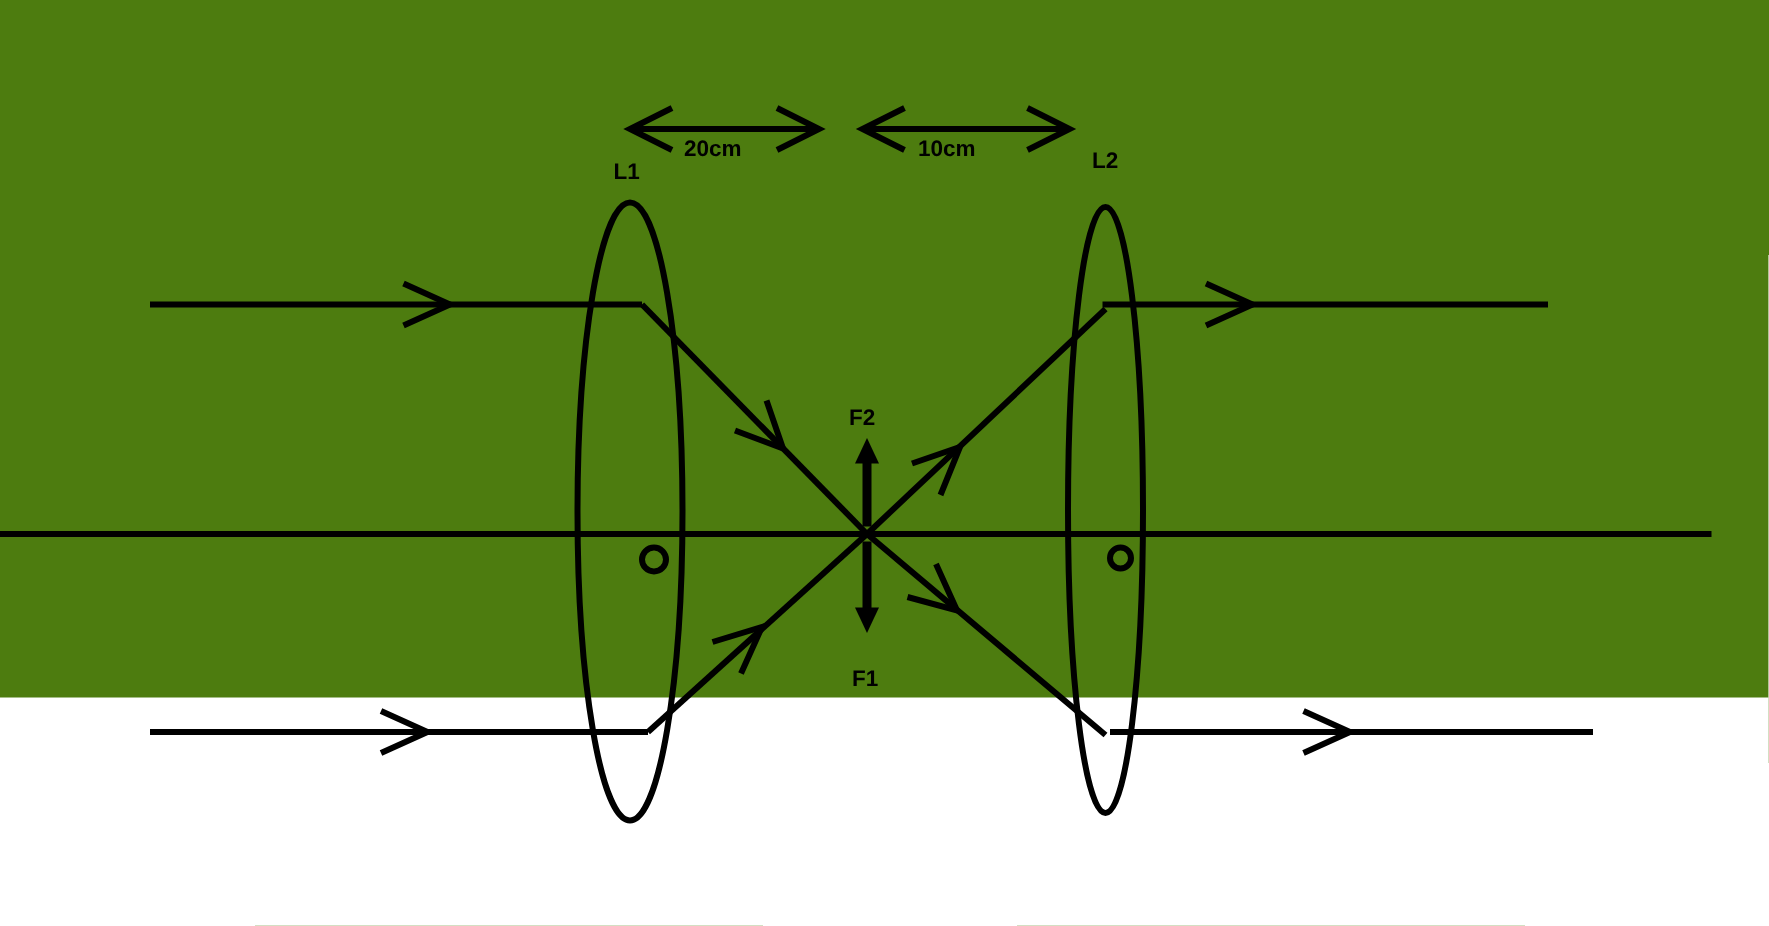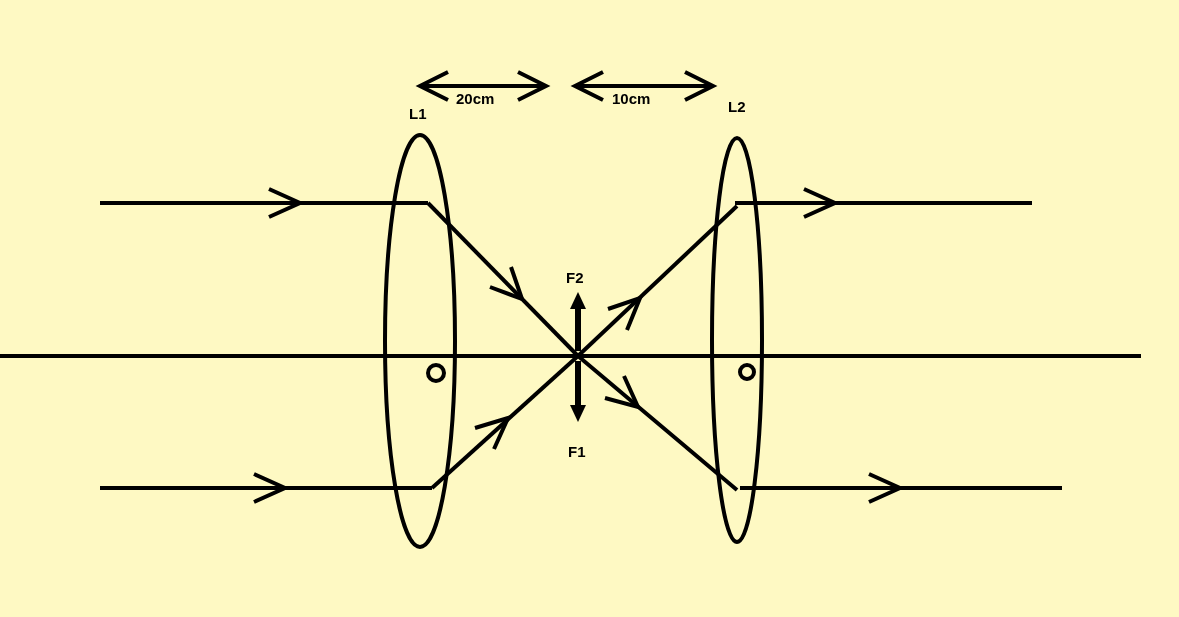--- a/index.html
+++ b/index.html
@@ -6,22 +6,22 @@
     margin: 0;
     padding: 0;
     background: #ffffff;
     width: 1179px;
     height: 617px;
     overflow: hidden;
   }
   .diagram-wrap {
     position: relative;
     width: 1179px;
-    height: 617px;
-    background: #fef9c3;
+    height: 465px;
+    background: #4d7c0f;
   }
   svg { display: block; }
   .stroke {
     stroke: #000000;
     stroke-width: 4;
     fill: none;
     stroke-linecap: butt;
     stroke-linejoin: miter;
   }
   .stroke-thick {

